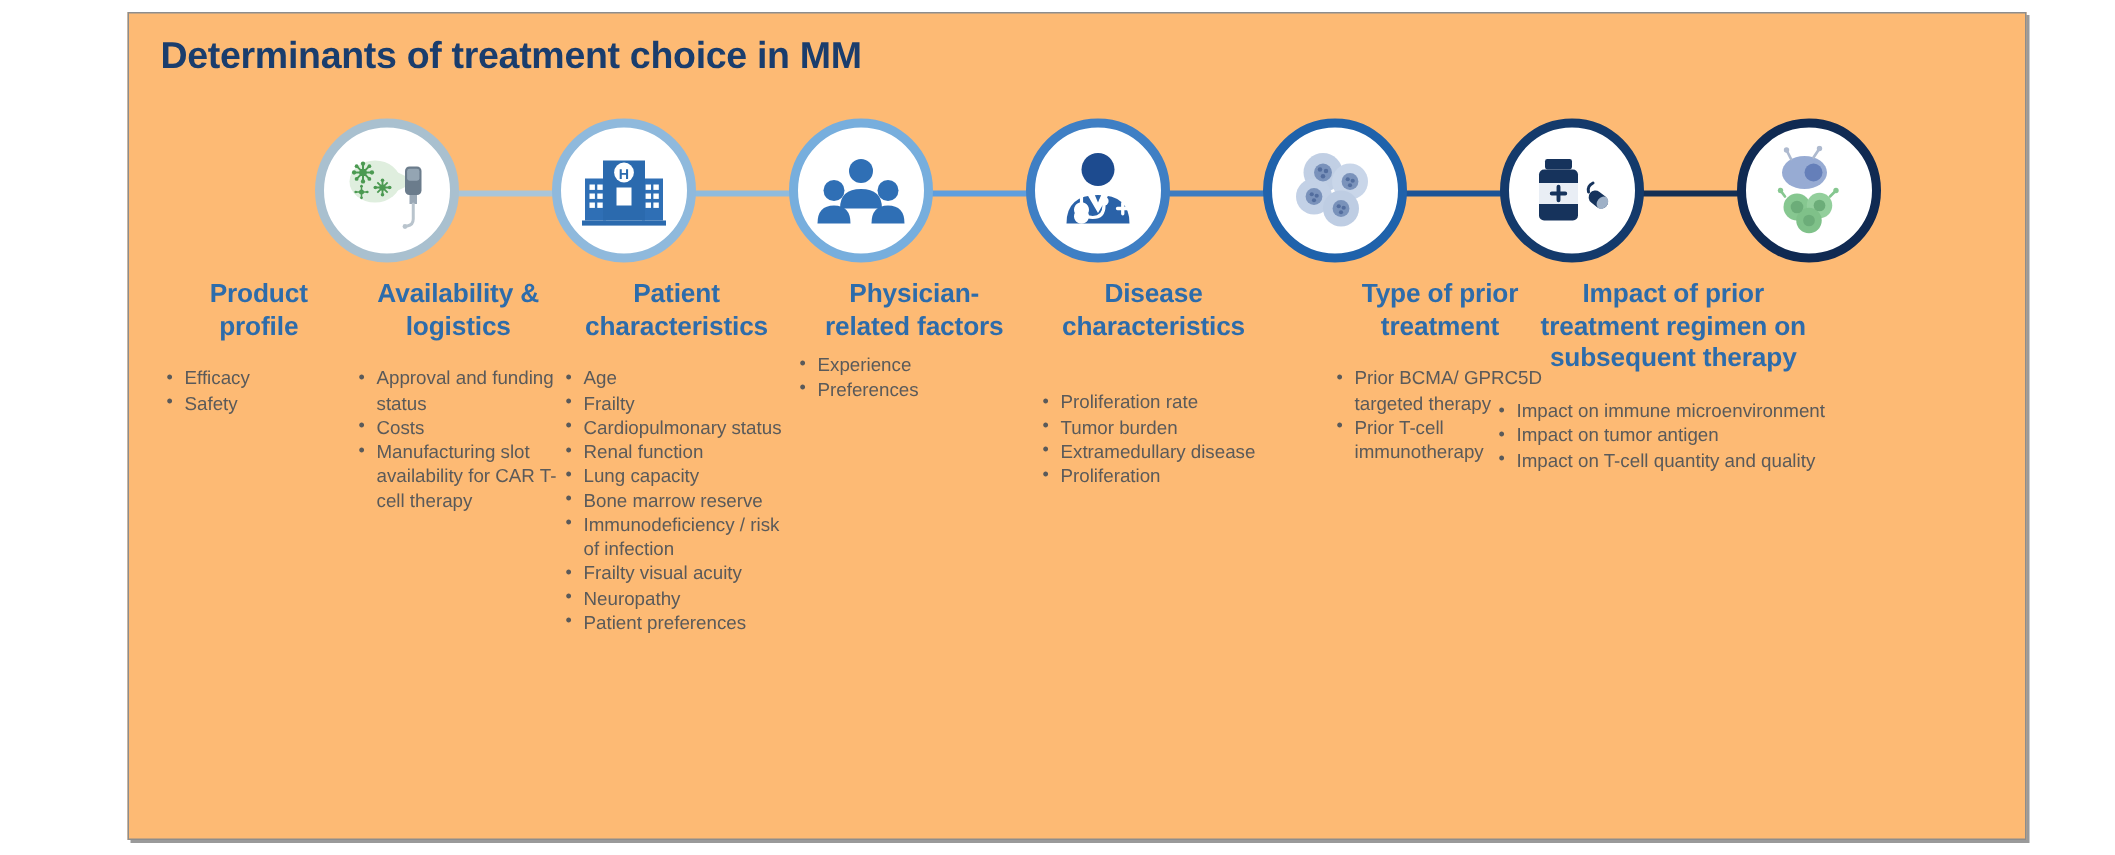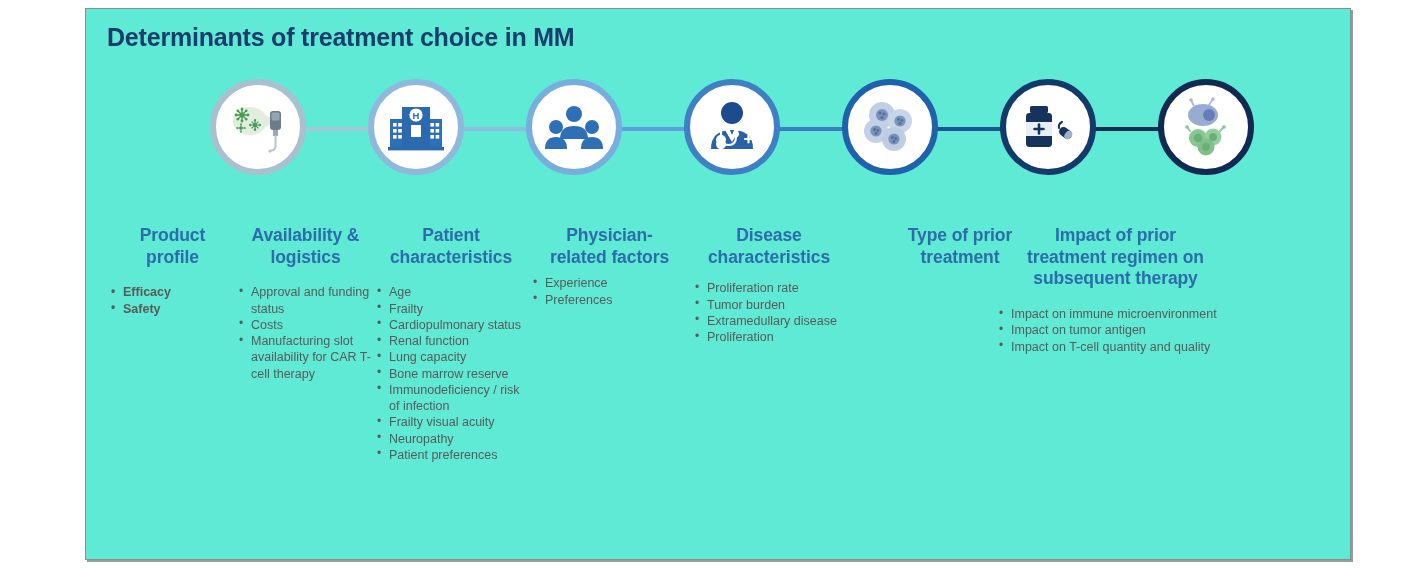--- a/index.html
+++ b/index.html
@@ -13,21 +13,21 @@
     font-family: "Liberation Sans", sans-serif;
     overflow: hidden;
   }
 
   #figure-frame {
     position: absolute;
     left: 85px;
     top: 8px;
     width: 1266px;
     height: 552px;
-    background: #5eead4;
+    background: #fdba74;
     border: 1px solid #8d8d8d;
     box-shadow: 2px 2px 0 0 #9a9a9a;
     box-sizing: border-box;
     overflow: hidden;
   }
 
   #figure-title {
     position: absolute;
     left: 21px;
     top: 14px;
@@ -89,21 +89,20 @@
     position: absolute;
     top: 0;
   }
   .col-heading {
     font-size: 17.5px;
     font-weight: bold;
     color: #2d6cab;
     text-align: center;
     line-height: 1.24;
     letter-spacing: -0.1px;
-    margin-top: 40px;
   }
   .col-list {
     margin: 0;
     padding: 0;
     list-style: none;
     color: #5a5a5a;
     font-size: 12.5px;
     line-height: 1.30;
   }
   .col-list li {
@@ -312,21 +311,21 @@
       </g>
     </svg>
         </div>
       </div>
     </div>
 
   <div id="columns">
       <div class="column" style="left: 24px; width: 125px;">
         <div class="col-heading" style="white-space: pre-line;">Product
 profile</div>
-        <ul class="col-list" style="margin-top: 16px; font-weight: bold;">
+        <ul class="col-list" style="margin-top: 16px;">
           <li>Efficacy</li>
           <li>Safety</li>
         </ul>
       </div>
       <div class="column" style="left: 152px; width: 135px;">
         <div class="col-heading" style="white-space: pre-line;">Availability &amp;
 logistics</div>
         <ul class="col-list" style="margin-top: 16px;">
           <li>Approval and funding status</li>
           <li>Costs</li>
@@ -353,30 +352,34 @@
         <div class="col-heading" style="white-space: pre-line;">Physician-
 related factors</div>
         <ul class="col-list" style="margin-top: 7px;">
           <li>Experience</li>
           <li>Preferences</li>
         </ul>
       </div>
       <div class="column" style="left: 608px; width: 150px;">
         <div class="col-heading" style="white-space: pre-line;">Disease
 characteristics</div>
-        <ul class="col-list" style="margin-top: 12px;">
+        <ul class="col-list" style="margin-top: 32px;">
           <li>Proliferation rate</li>
           <li>Tumor burden</li>
           <li>Extramedullary disease</li>
           <li>Proliferation</li>
         </ul>
       </div>
       <div class="column" style="left: 804px; width: 140px;">
         <div class="col-heading" style="white-space: pre-line;">Type of prior
 treatment</div>
+        <ul class="col-list" style="margin-top: 16px;">
+          <li>Prior BCMA/ GPRC5D targeted therapy</li>
+          <li>Prior T-cell immunotherapy</li>
+        </ul>
       </div>
       <div class="column" style="left: 912px; width: 235px;">
         <div class="col-heading" style="white-space: pre-line;">Impact of prior
 treatment regimen on
 subsequent therapy</div>
         <ul class="col-list" style="margin-top: 16px;">
           <li>Impact on immune microenvironment</li>
           <li>Impact on tumor antigen</li>
           <li>Impact on T-cell quantity and quality</li>
         </ul>

